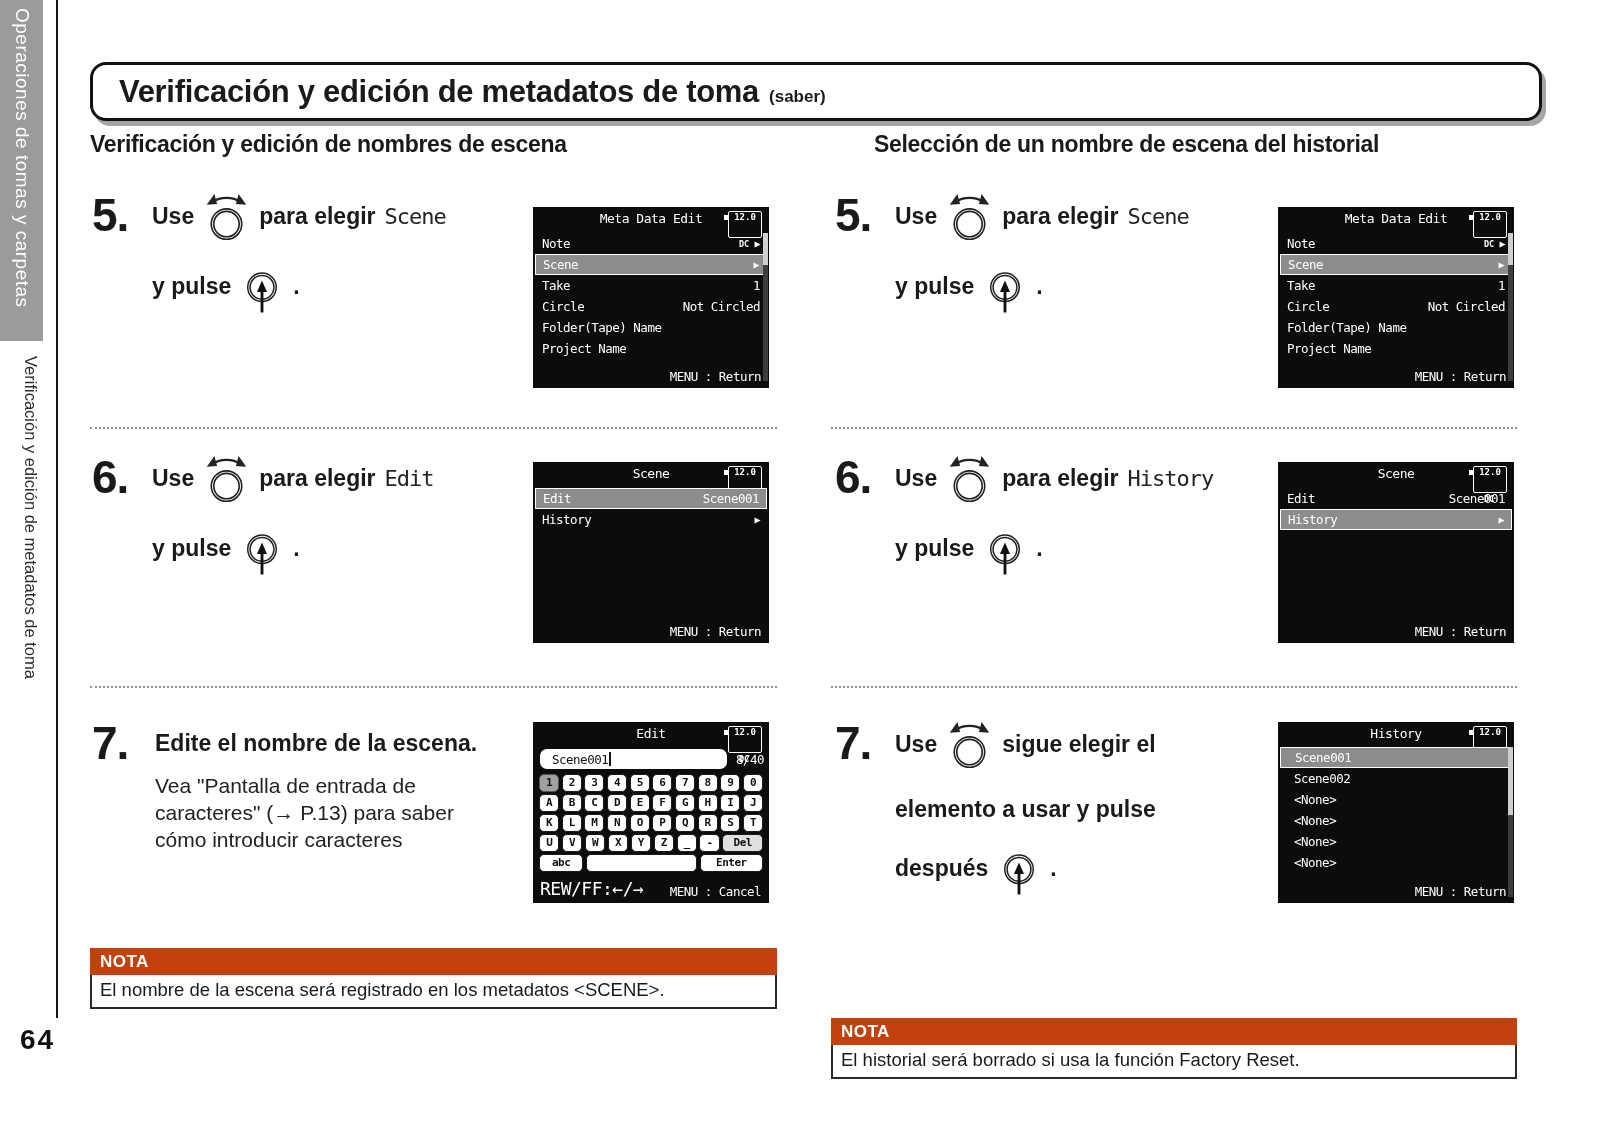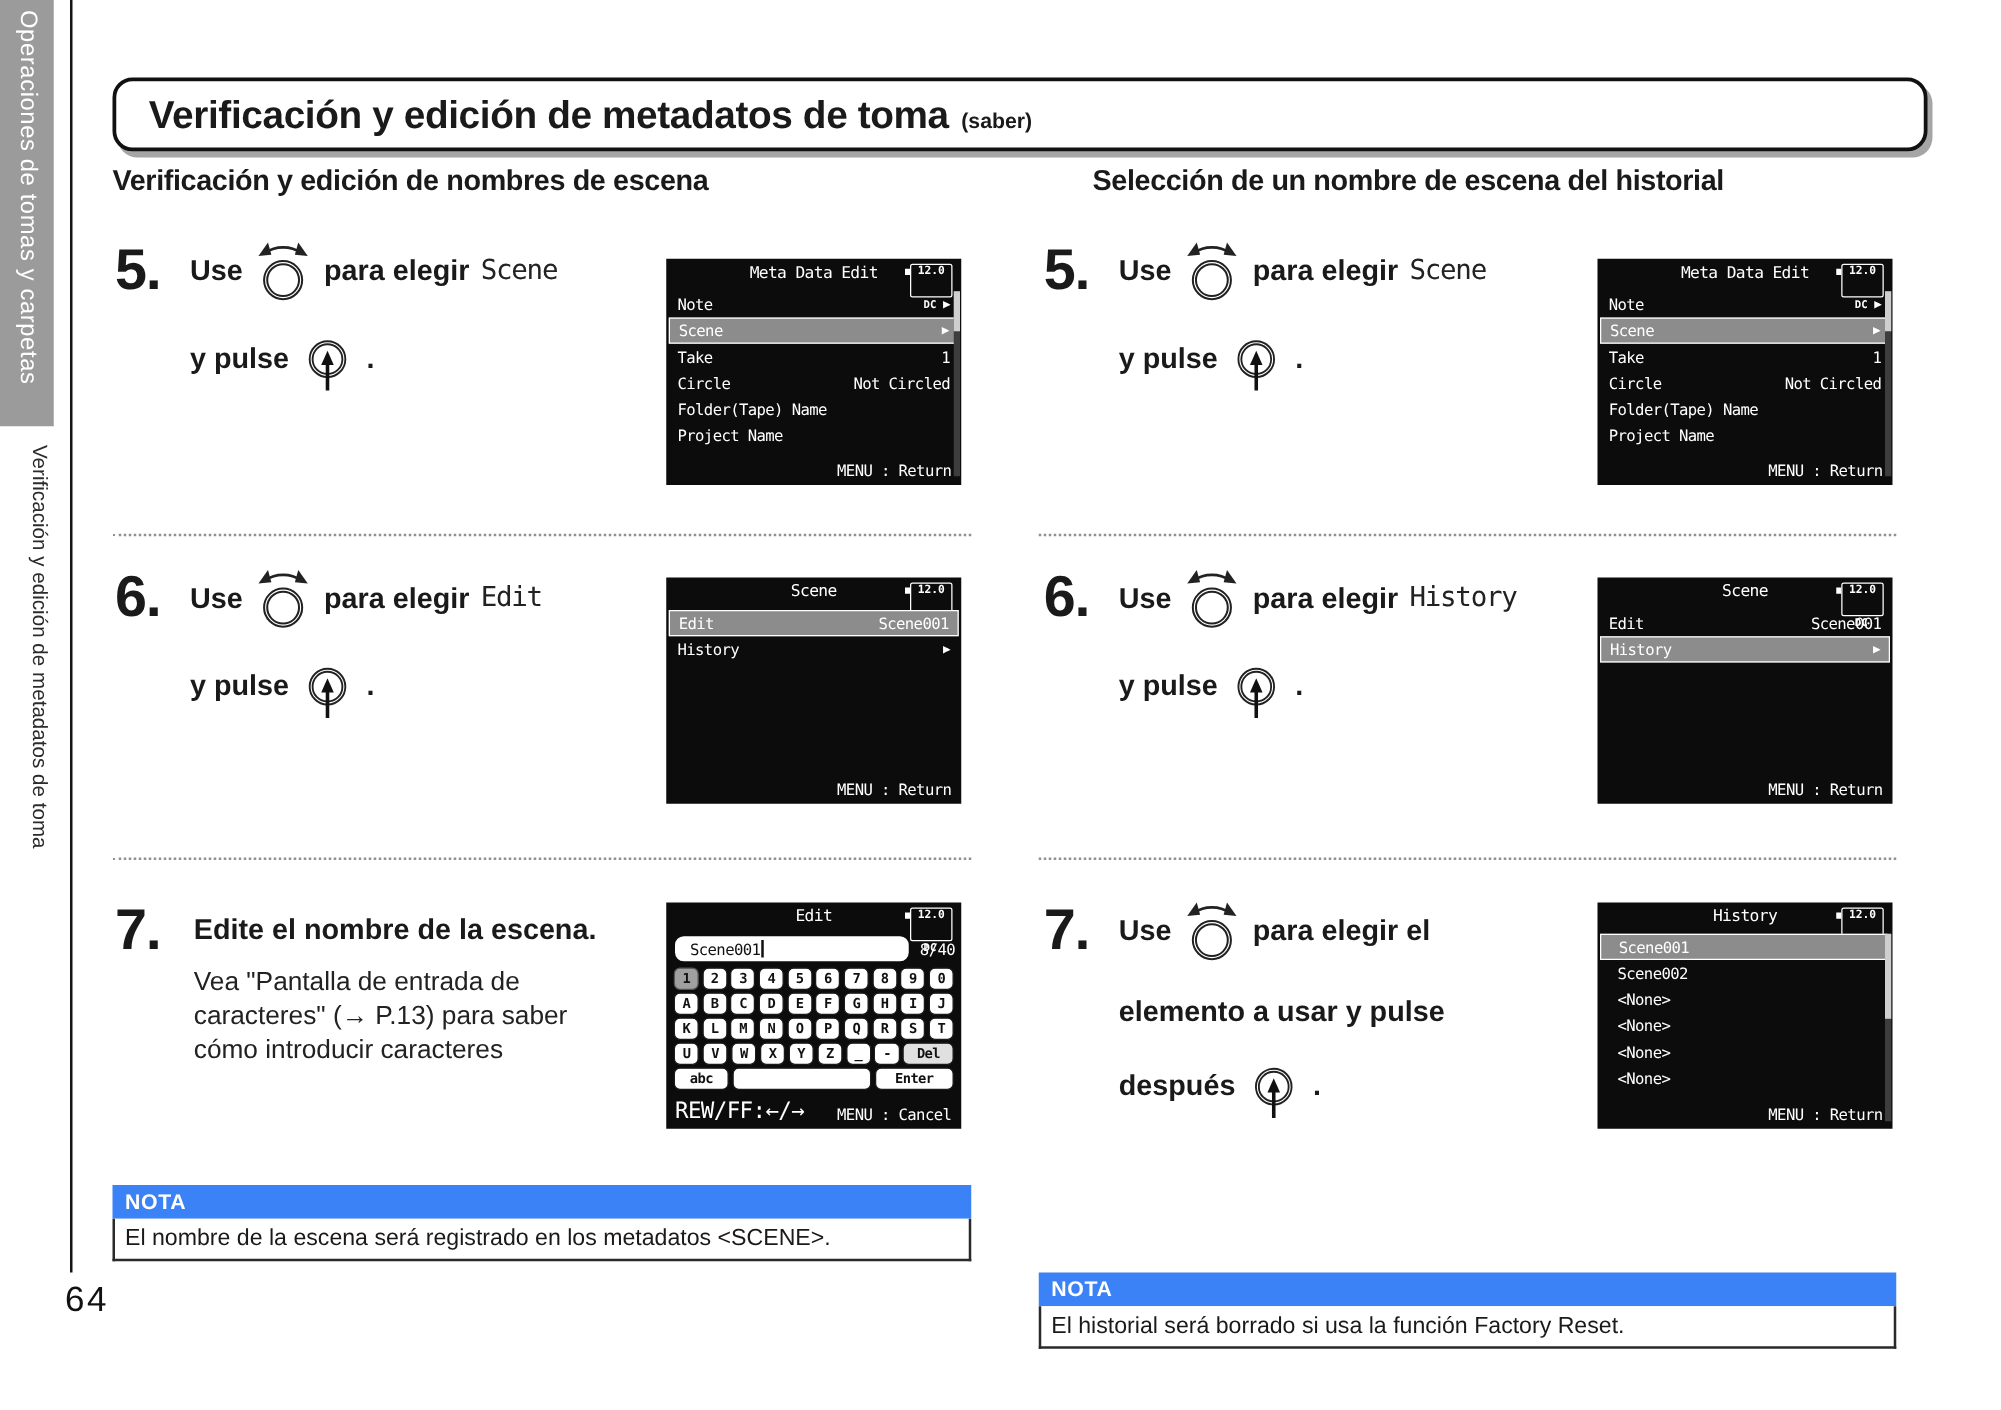--- a/index.html
+++ b/index.html
@@ -5,21 +5,21 @@
   * { margin:0; padding:0; box-sizing:border-box; }
   html,body { background:#fff; }
   body { font-family:"Liberation Sans", sans-serif; color:#1a1a1a; }
   .page { position:relative; width:1601px; height:1128px; background:#fff; overflow:hidden; }
 
   
   .chapter-tab { position:absolute; left:0; top:0; width:43px; height:341px; background:#9b9b9b; }
   .chapter-tab .vtext { writing-mode:vertical-rl; display:block; margin:8px auto 0; color:#fff; font-size:19px; letter-spacing:.5px; }
   .section-vtext { position:absolute; left:21px; top:356px; height:690px; writing-mode:vertical-rl; font-size:16.5px; color:#2b2b2b; }
   .vline { position:absolute; left:56px; top:0; width:2px; height:1018px; background:#151515; }
-  .pagenum { position:absolute; left:52px; top:1024px; font-size:28px; font-weight:normal; letter-spacing:2px; color:#111; }
+  .pagenum { position:absolute; left:20px; top:1024px; font-size:28px; font-weight:bold; letter-spacing:2px; color:#111; }
 
   
   .banner { position:absolute; left:90px; top:62px; width:1452px; height:59px; border:3px solid #111;
             border-radius:16px; background:#fff; box-shadow:4px 5px 0 #a5a5a5; display:flex; align-items:center; padding-left:26px; }
   .banner-inner { display:flex; align-items:baseline; gap:10px; }
   .banner-title { font-size:31px; font-weight:800; letter-spacing:-.3px; }
   .banner-suffix { font-size:17px; font-weight:700; }
 
   .col-heading { position:absolute; font-size:23px; font-weight:bold; letter-spacing:-.3px; }
 
@@ -30,21 +30,21 @@
   .step-title { position:absolute; font-size:23px; font-weight:bold; }
   .step-body { position:absolute; width:330px; font-size:21px; line-height:27px; font-weight:normal; color:#222; }
   svg.dial { display:block; }
   svg.turn { width:47px; height:52px; }
   svg.press { width:44px; height:47px; margin-top:10px; }
 
   .dotline { position:absolute; height:0; border-top:2.5px dotted #909090; }
 
   
   .nota { position:absolute; }
-  .nota .nota-head { background:#3b82f6; color:#fff; font-weight:bold; font-size:17px; height:27px; line-height:27px; padding-left:10px; letter-spacing:.5px; }
+  .nota .nota-head { background:#c2410c; color:#fff; font-weight:bold; font-size:17px; height:27px; line-height:27px; padding-left:10px; letter-spacing:.5px; }
   .nota .nota-body { border:2px solid #2a2a2a; border-top:none; font-size:18.5px; padding:4px 8px 6px; background:#fff; color:#1a1a1a; }
 
   
   .screen { position:absolute; width:236px; height:181px; background:#0c0c0c; color:#fff;
             font-family:"DejaVu Sans Mono", monospace; font-size:12.5px; letter-spacing:-.5px; }
   .scr-title { text-align:center; padding-top:4px; font-size:13px; }
   .battery { position:absolute; top:4px; right:7px; width:36px; text-align:center; }
   .bat-body { display:block; width:34px; height:27px; margin-left:2px; border:1.5px solid #fff; border-radius:2px;
               font-size:9px; line-height:10px; text-align:center; position:relative; font-weight:bold; letter-spacing:0; }
   .bat-body::before { content:""; position:absolute; left:-5px; top:2.5px; width:3.5px; height:5.5px; background:#fff; }
@@ -402,21 +402,21 @@
   <div class="stepnum" style="left:835px; top:716px;">7.</div>
   <div class="stepline" style="left:895px; top:718px;">
     <span>Use</span>
     <svg class="dial turn" viewBox="0 0 52 58">
       <path d="M10.5 13.5 A 21 14.5 0 0 1 41.5 13.5" fill="none" stroke="#222" stroke-width="2.6"></path>
       <polygon points="12.5,4.5 4,16.5 15.5,15.5" fill="#222"></polygon>
       <polygon points="39.5,4.5 48,16.5 36.5,15.5" fill="#222"></polygon>
       <circle cx="26" cy="38" r="17" fill="none" stroke="#222" stroke-width="1.8"></circle>
       <circle cx="26" cy="38" r="14.2" fill="none" stroke="#222" stroke-width="1.8"></circle>
     </svg>
-    <span>para elegir el</span>
+    <span>sigue elegir el</span>
   </div>
   <div class="stepline" style="left:895px; top:796px;">
     <span>elemento a usar y pulse</span>
   </div>
   <div class="stepline" style="left:895px; top:840px;">
     <span>después</span>
     <svg class="dial press" viewBox="0 0 52 56">
       <circle cx="26" cy="23" r="17" fill="none" stroke="#222" stroke-width="1.8"></circle>
       <circle cx="26" cy="23" r="14.2" fill="none" stroke="#222" stroke-width="1.8"></circle>
       <line x1="26" y1="53" x2="26" y2="27" stroke="#111" stroke-width="3.4"></line>

